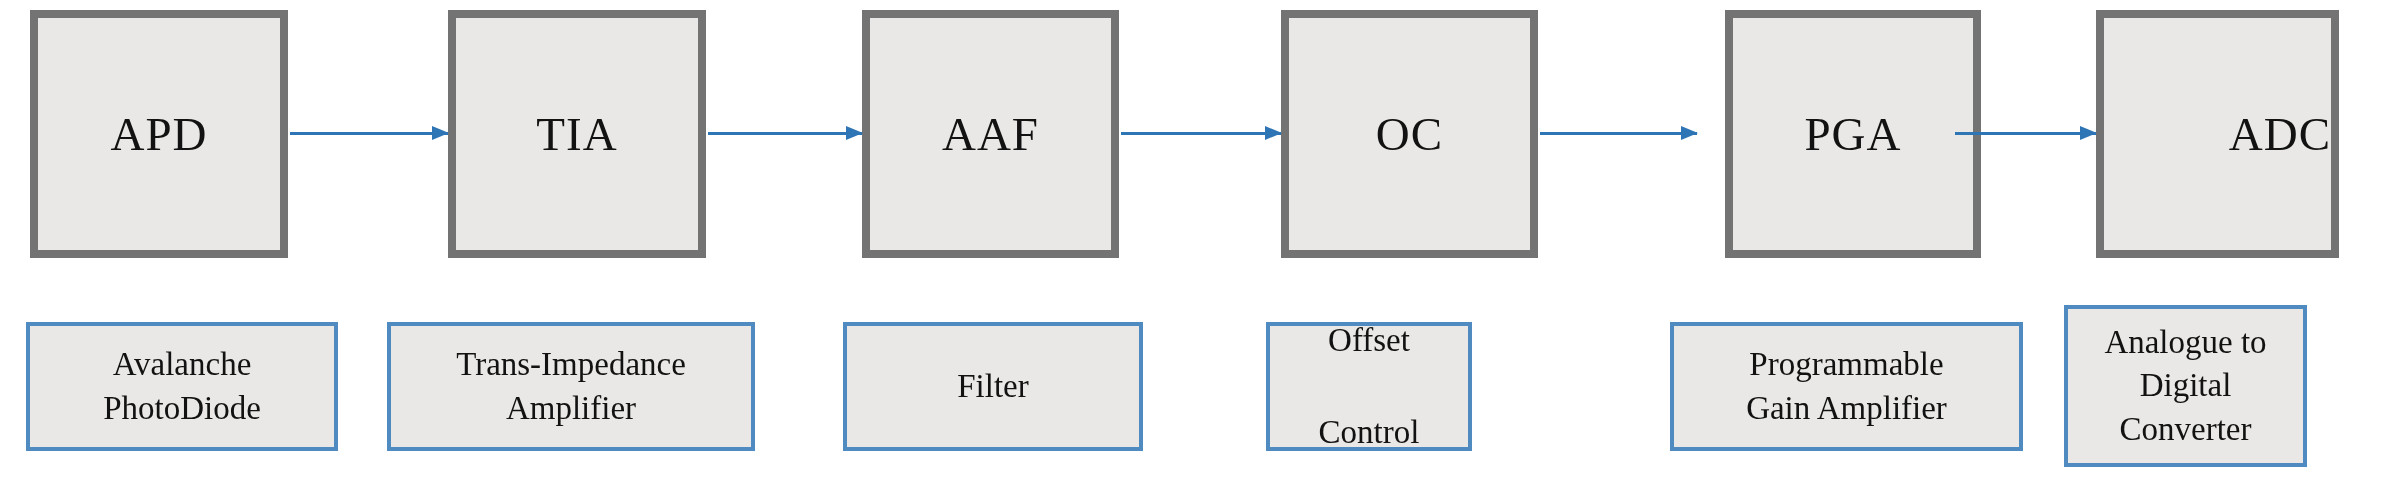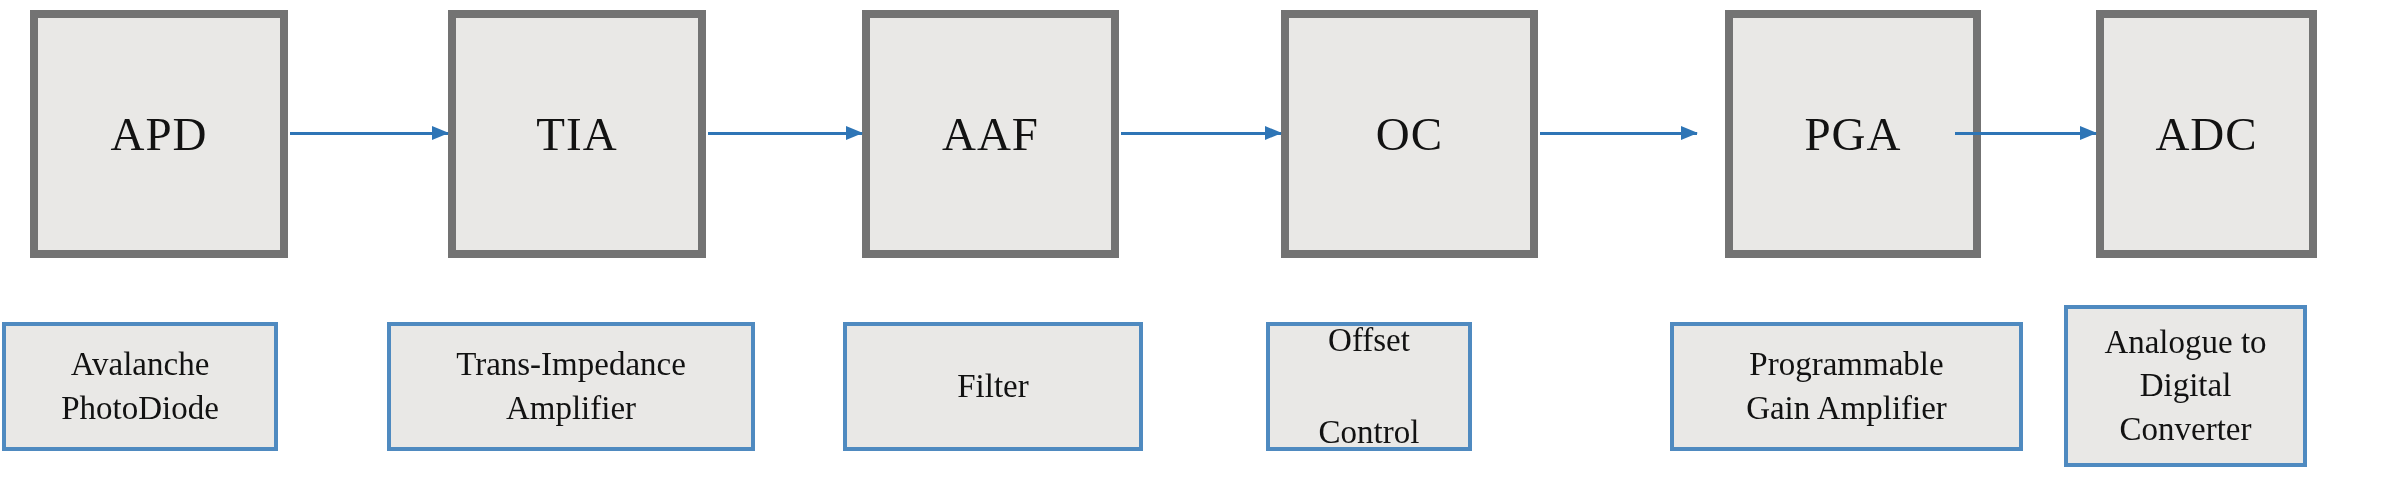--- a/index.html
+++ b/index.html
@@ -65,23 +65,23 @@
     border-bottom: 7.5px solid transparent;
     border-left: 17px solid #2e75b6;
   }
 
   
   .b1 { left: 30px;   width: 258px; }
   .b2 { left: 448px;  width: 258px; }
   .b3 { left: 862px;  width: 257px; }
   .b4 { left: 1281px; width: 257px; }
   .b5 { left: 1697px; width: 256px; margin-left: 28px; }
-  .b6 { left: 2096px; width: 221px; }
+  .b6 { left: 2096px; width: 243px; justify-content: flex-end; }
 
-  .l1 { left: 2px;   width: 276px; }
+  .l1 { left: 26px;   width: 312px; }
   .l2 { left: 387px;  width: 368px; }
   .l3 { left: 843px;  width: 300px; }
   .l4 { left: 1266px; width: 206px; gap: 48px; }
   .l5 { left: 1670px; width: 353px; }
   .l6 { left: 2064px; width: 243px; top: 305px; height: 162px; }
 
   .a1 { left: 290px;  width: 158px; }
   .a2 { left: 708px;  width: 154px; }
   .a3 { left: 1121px; width: 160px; }
   .a4 { left: 1540px; width: 157px; }

